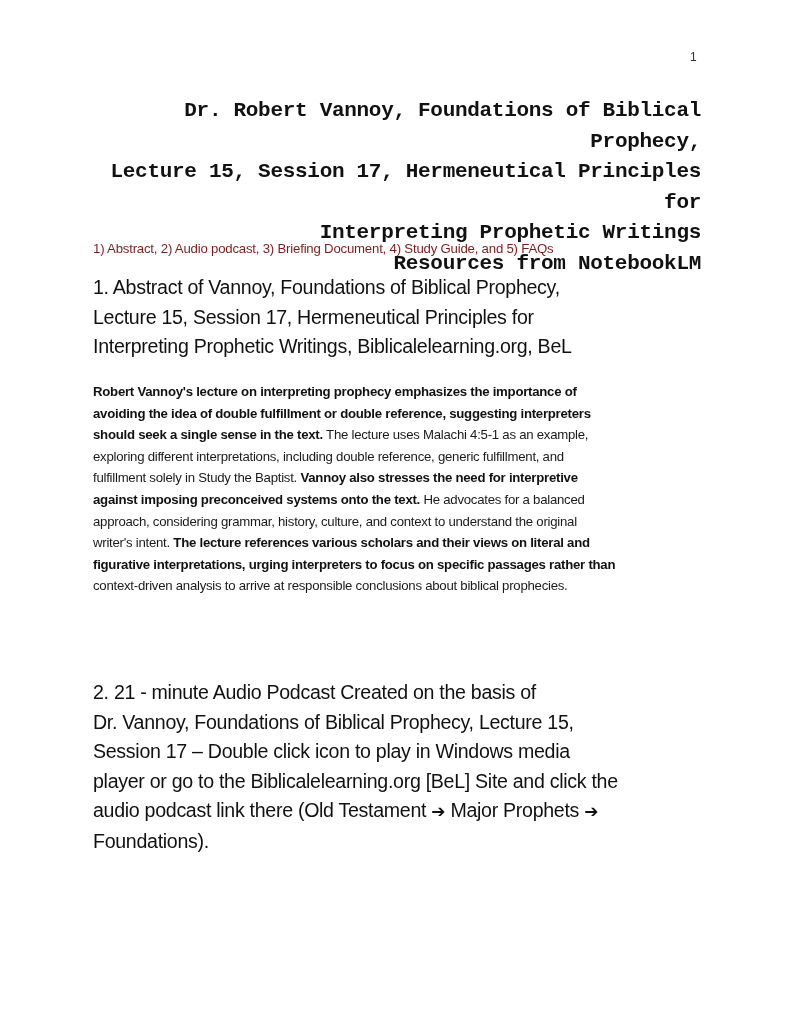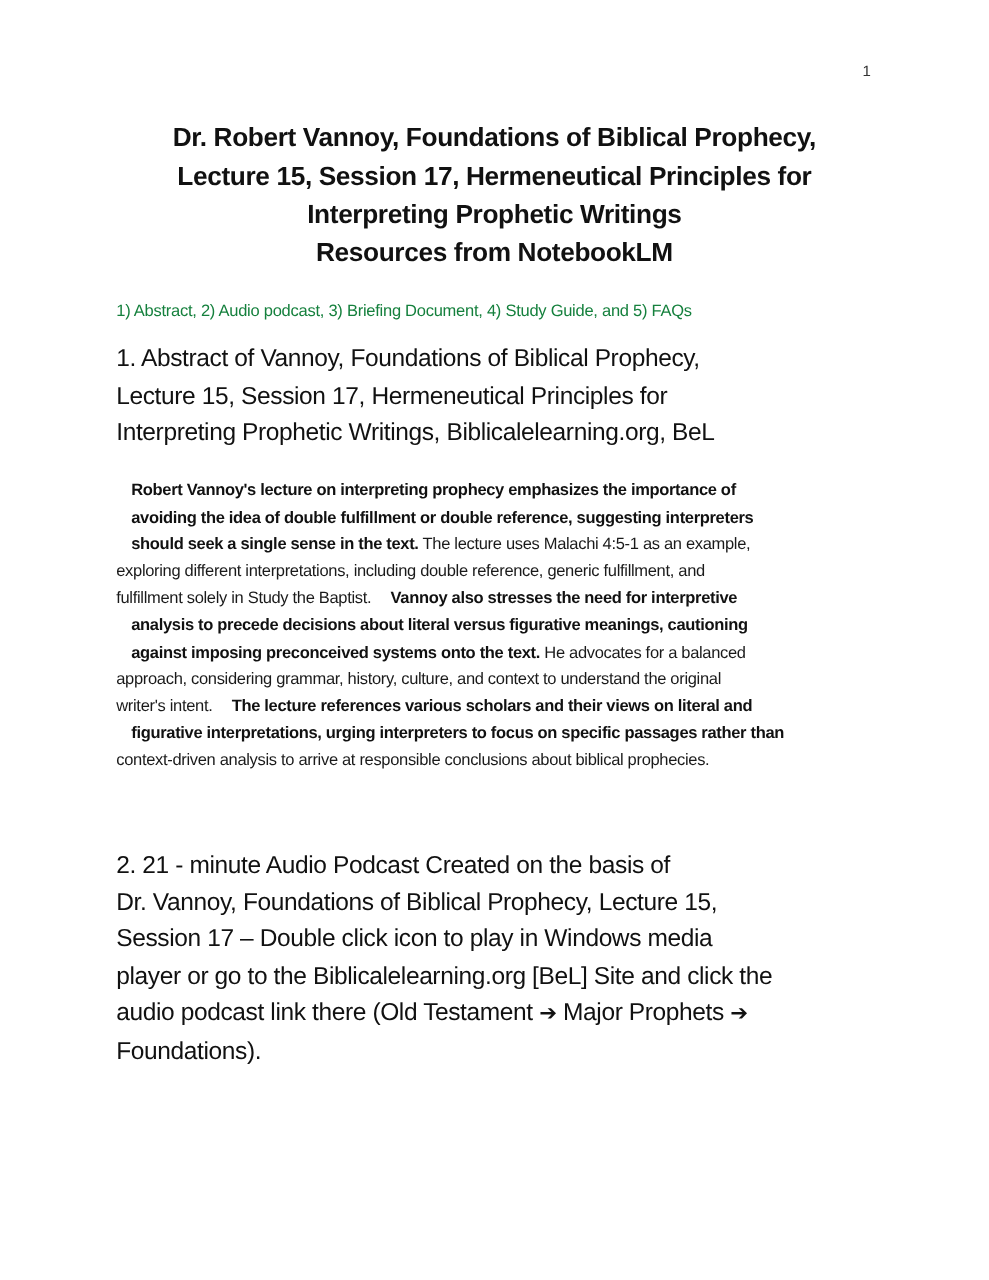--- a/index.html
+++ b/index.html
@@ -20,35 +20,36 @@
       top: 50px;
       left: 690px;
       font-size: 12px;
       color: #333333;
     }
     .title-block {
       position: absolute;
       top: 96px;
       left: 90px;
       width: 611px;
-      text-align: center;
+      text-align: right;
       font-weight: bold;
       font-size: 21px;
       line-height: 30.5px;
       letter-spacing: -0.3px;
+      font-family: Liberation Mono, monospace;
     }
     .title-line { display: block; }
     .summary-line {
       position: absolute;
       top: 240px;
       left: 93px;
       font-size: 13.2px;
       line-height: 18px;
       letter-spacing: -0.2px;
-      color: #15803d;
+      color: #7f1d1d;
     }
     .section-heading {
       position: absolute;
       left: 93px;
       font-weight: normal;
       font-size: 19.6px;
       line-height: 29.5px;
       letter-spacing: -0.3px;
       width: 620px;
     }
@@ -59,21 +60,21 @@
       position: absolute;
       top: 381px;
       left: 93px;
       width: 620px;
       font-size: 13.2px;
       line-height: 21.6px;
       letter-spacing: -0.25px;
       color: #1a1a1a;
     }
     .abstract .line { display: block; white-space: nowrap; }
-    .abstract b { font-weight: bold; color: #111111; margin-left: 12px; }
+    .abstract b { font-weight: bold; color: #111111; }
     .arrow { font-family: "DejaVu Sans", sans-serif; font-size: 17px; }
   </style>
 </head>
 <body>
 
 <div class="page-number">1</div>
 
 <div class="title-block">
   <span class="title-line">Dr. Robert Vannoy, Foundations of Biblical Prophecy,</span>
   <span class="title-line">Lecture 15, Session 17, Hermeneutical Principles for</span>
@@ -88,21 +89,20 @@
   <span class="line">Lecture 15, Session 17, Hermeneutical Principles for</span>
   <span class="line">Interpreting Prophetic Writings, Biblicalelearning.org, BeL</span>
 </div>
 
 <div class="abstract">
   <span class="line"><b>Robert Vannoy's lecture on interpreting prophecy emphasizes the importance of</b></span>
   <span class="line"><b>avoiding the idea of double fulfillment or double reference, suggesting interpreters</b></span>
   <span class="line"><b>should seek a single sense in the text.</b><span> The lecture uses Malachi 4:5-1 as an example,</span></span>
   <span class="line"><span>exploring different interpretations, including double reference, generic fulfillment, and</span></span>
   <span class="line"><span>fulfillment solely in Study the Baptist. </span><b>Vannoy also stresses the need for interpretive</b></span>
-  <span class="line"><b>analysis to precede decisions about literal versus figurative meanings, cautioning</b></span>
   <span class="line"><b>against imposing preconceived systems onto the text.</b><span> He advocates for a balanced</span></span>
   <span class="line"><span>approach, considering grammar, history, culture, and context to understand the original</span></span>
   <span class="line"><span>writer's intent. </span><b>The lecture references various scholars and their views on literal and</b></span>
   <span class="line"><b>figurative interpretations, urging interpreters to focus on specific passages rather than</b></span>
   <span class="line"><span>context-driven analysis to arrive at responsible conclusions about biblical prophecies.</span></span>
 </div>
 
 <div class="section-heading" id="heading-2">
   <span class="line">2.  21 - minute Audio Podcast Created on the basis of</span>
   <span class="line">Dr. Vannoy, Foundations of Biblical Prophecy, Lecture 15,</span>

